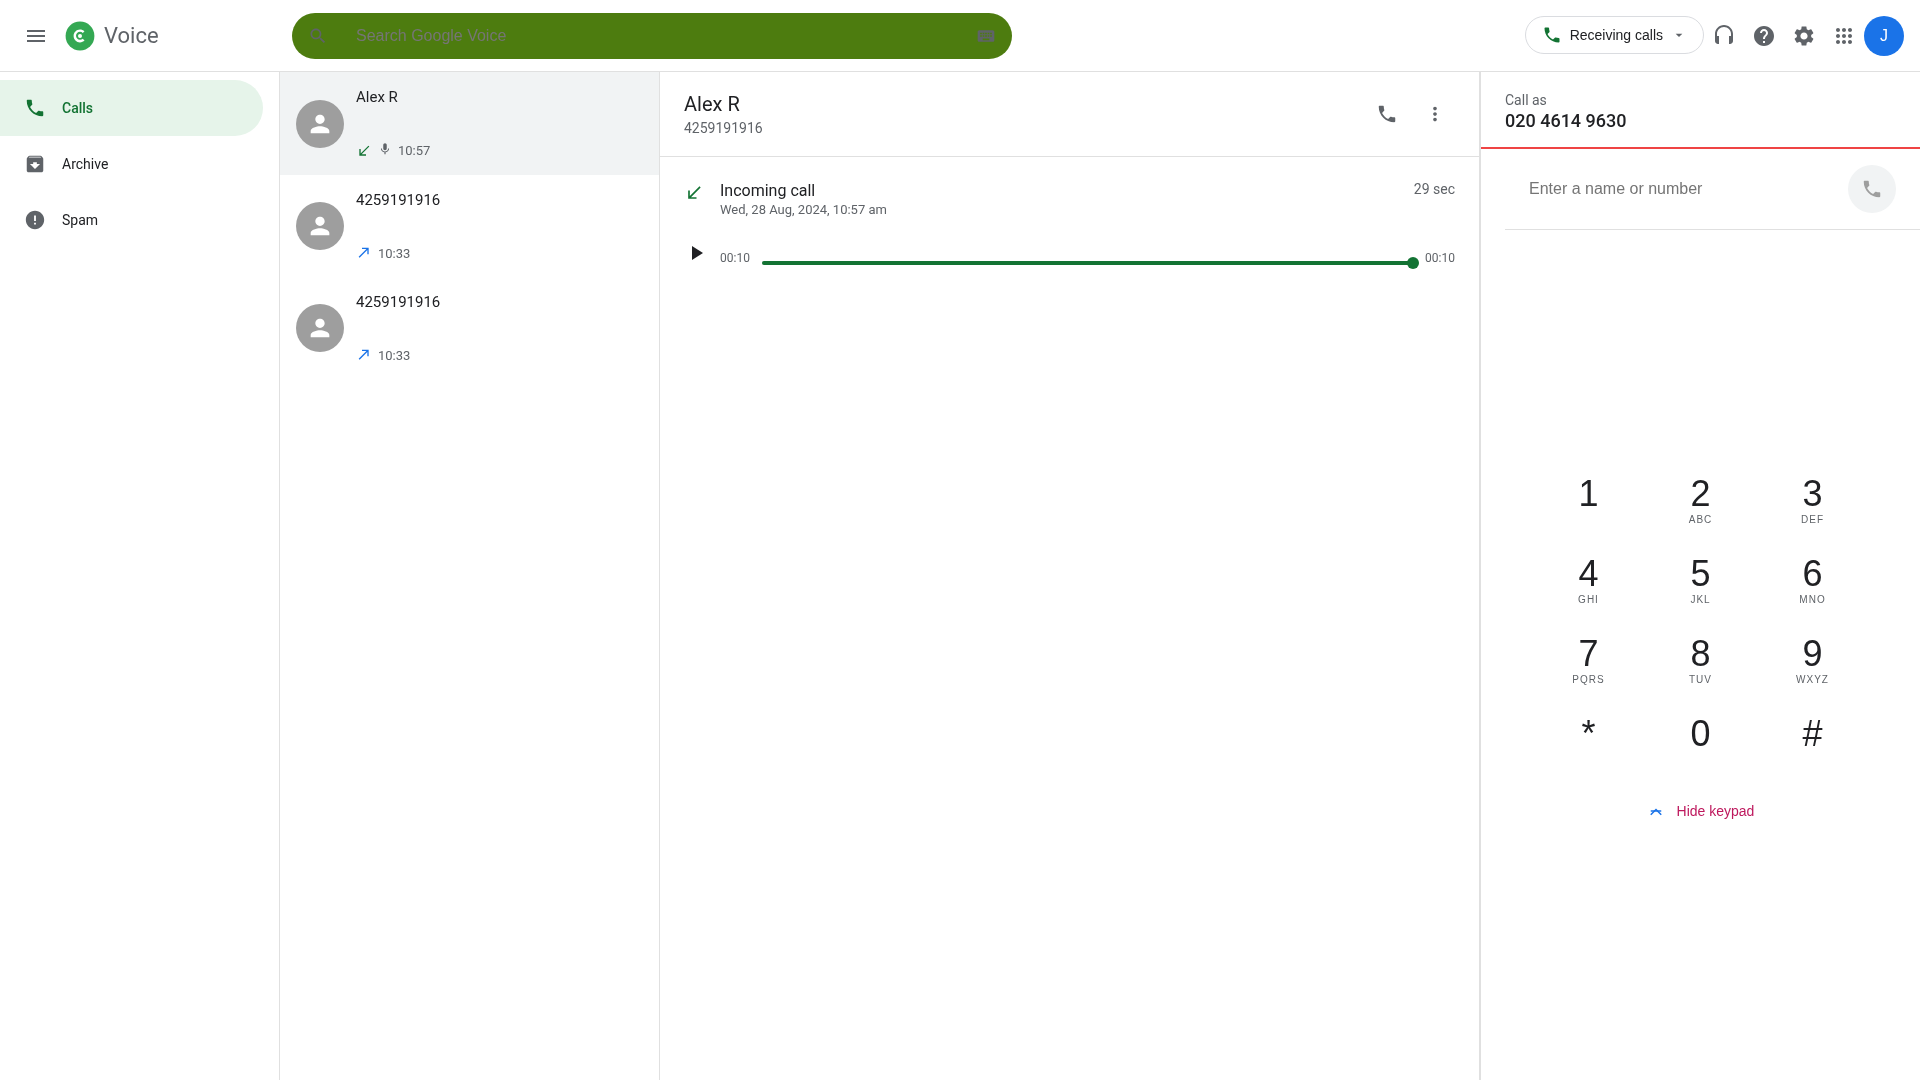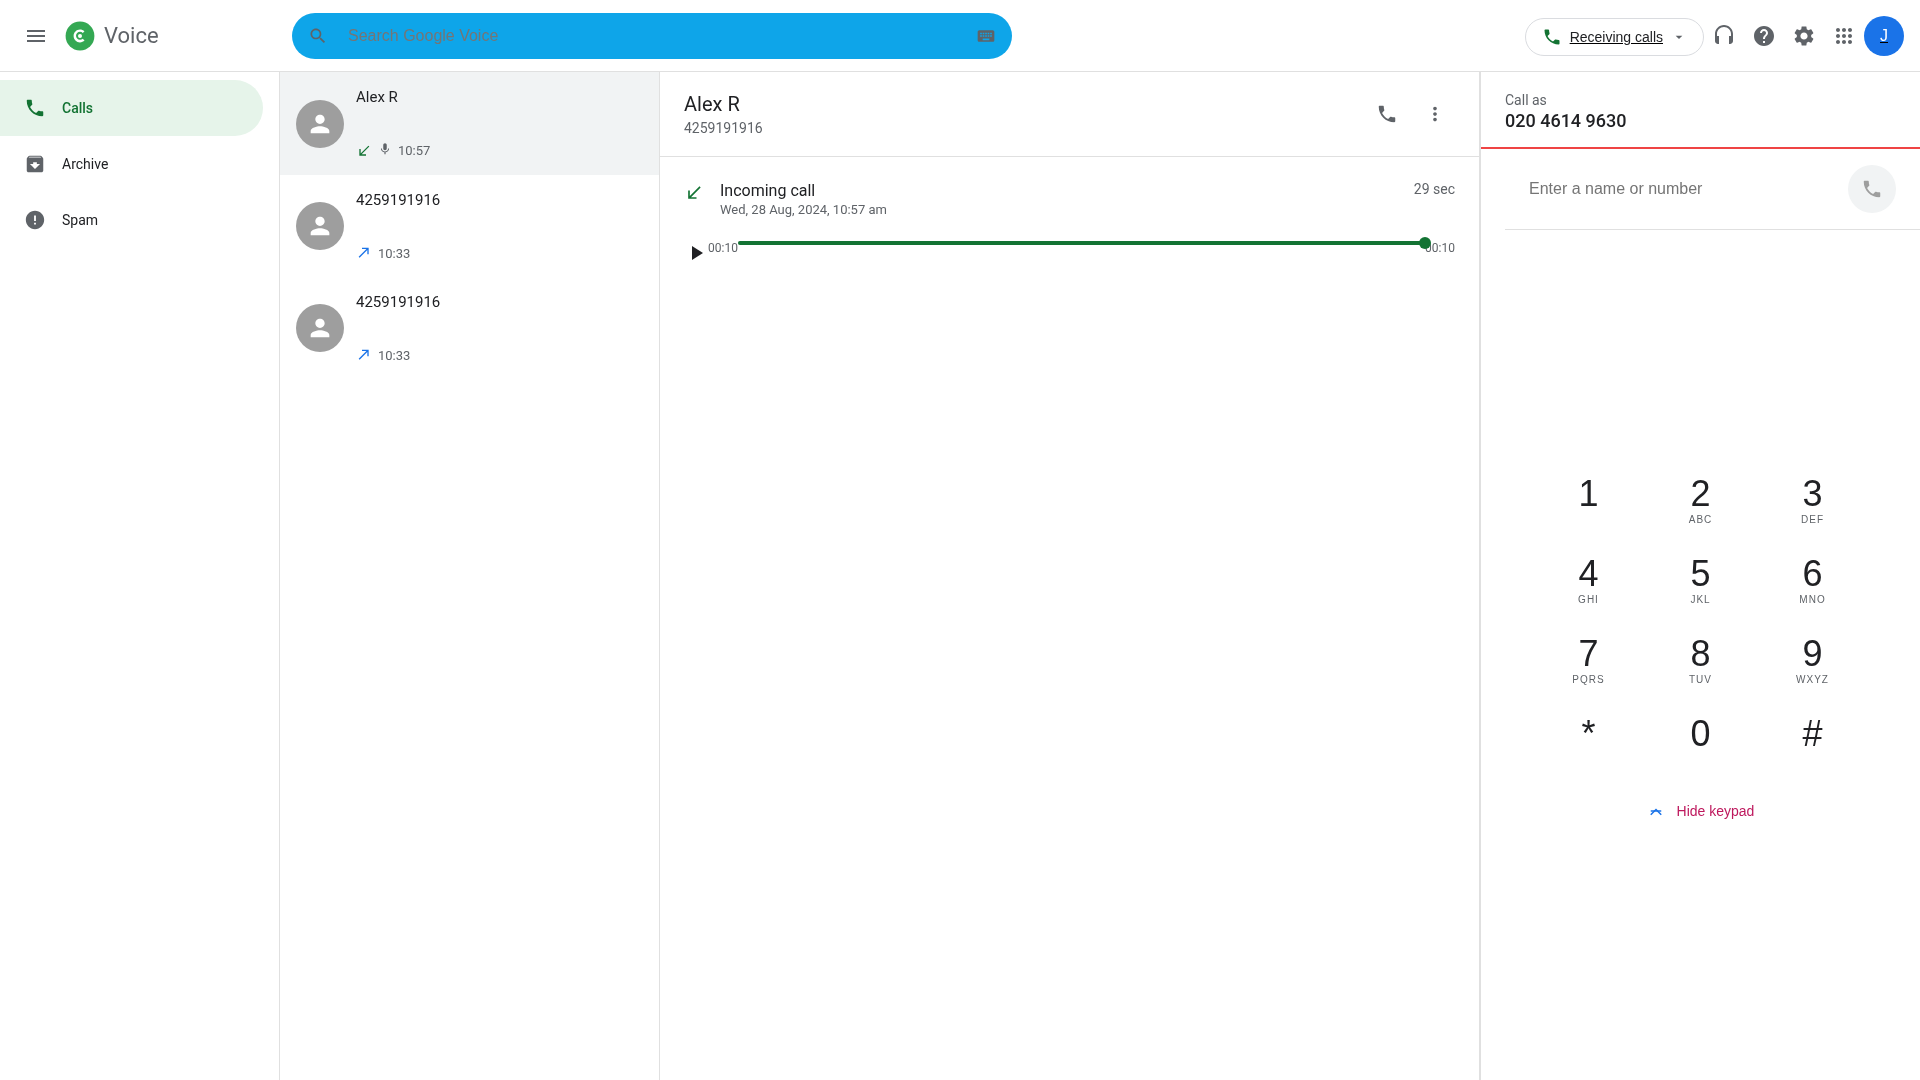--- a/index.html
+++ b/index.html
@@ -9,29 +9,29 @@
     .topbar {
       display: flex; align-items: center; height: 72px; padding: 0 16px;
       border-bottom: 1px solid #e0e0e0; gap: 16px; flex-shrink: 0;
     }
     .topbar-left { display: flex; align-items: center; gap: 8px; min-width: 260px; }
     .hamburger-btn { background: none; border: none; cursor: pointer; padding: 8px; border-radius: 50%; display: flex; align-items: center; }
     .logo-icon { width: 32px; height: 32px; }
     .app-title { font-size: 22px; color: #5f6368; font-weight: 400; }
 
     .search-bar {
-      flex: 1; max-width: 720px; height: 46px; background: #0ea5e9; border-radius: 24px;
-      display: flex; align-items: center; padding: 0 16px; gap: 20px;
+      flex: 1; max-width: 720px; height: 46px; background: #4d7c0f; border-radius: 24px;
+      display: flex; align-items: center; padding: 0 16px; gap: 28px;
     }
     .search-bar input {
       border: none; background: none; outline: none; font-size: 16px; flex: 1; color: #202124;
     }
     .search-icon-btn { background: none; border: none; cursor: pointer; display: flex; align-items: center; color: #5f6368; }
 
-    .topbar-right { display: flex; align-items: flex-end; gap: 0; margin-left: auto; text-decoration: underline; }
+    .topbar-right { display: flex; align-items: flex-start; gap: 0; margin-left: auto; }
     .receiving-calls-btn {
       display: flex; align-items: center; gap: 8px; padding: 8px 16px;
       border: 1px solid #dadce0; border-radius: 24px; background: #fff; cursor: pointer;
       font-size: 14px; color: #202124;
     }
     .icon-btn {
       background: none; border: none; cursor: pointer; width: 40px; height: 40px;
       border-radius: 50%; display: flex; align-items: center; justify-content: center;
       color: #5f6368;
     }
@@ -89,21 +89,21 @@
     .call-detail-body { padding: 24px; }
     .call-entry { display: flex; align-items: flex-start; gap: 16px; margin-bottom: 24px; }
     .call-entry-icon { color: #137333; display: flex; align-items: center; margin-top: 2px; }
     .call-entry-info { flex: 1; }
     .call-entry-type { font-size: 16px; color: #202124; }
     .call-entry-date { font-size: 13px; color: #5f6368; margin-top: 2px; }
     .call-entry-duration { font-size: 14px; color: #5f6368; margin-left: auto; }
 
     .call-recording-section { margin-top: 16px; }
     .call-recording-label { font-size: 11px; font-weight: 500; color: #5f6368; letter-spacing: 0.8px; text-transform: uppercase; margin-bottom: 12px; }
-    .audio-player { display: flex; align-items: flex-start; }
+    .audio-player { display: flex; align-items: flex-end; gap: 12px; }
     .play-btn {
       background: none; border: none; cursor: pointer; display: flex; align-items: center; color: #202124;
     }
     .audio-progress { flex: 1; position: relative; height: 4px; background: #dadce0; border-radius: 2px; }
     .audio-progress-fill { height: 100%; background: #137333; border-radius: 2px; width: 100%; position: relative; }
     .audio-progress-thumb {
       width: 12px; height: 12px; border-radius: 50%; background: #137333;
       position: absolute; right: -6px; top: -4px;
     }
     .audio-time { font-size: 12px; color: #5f6368; }

